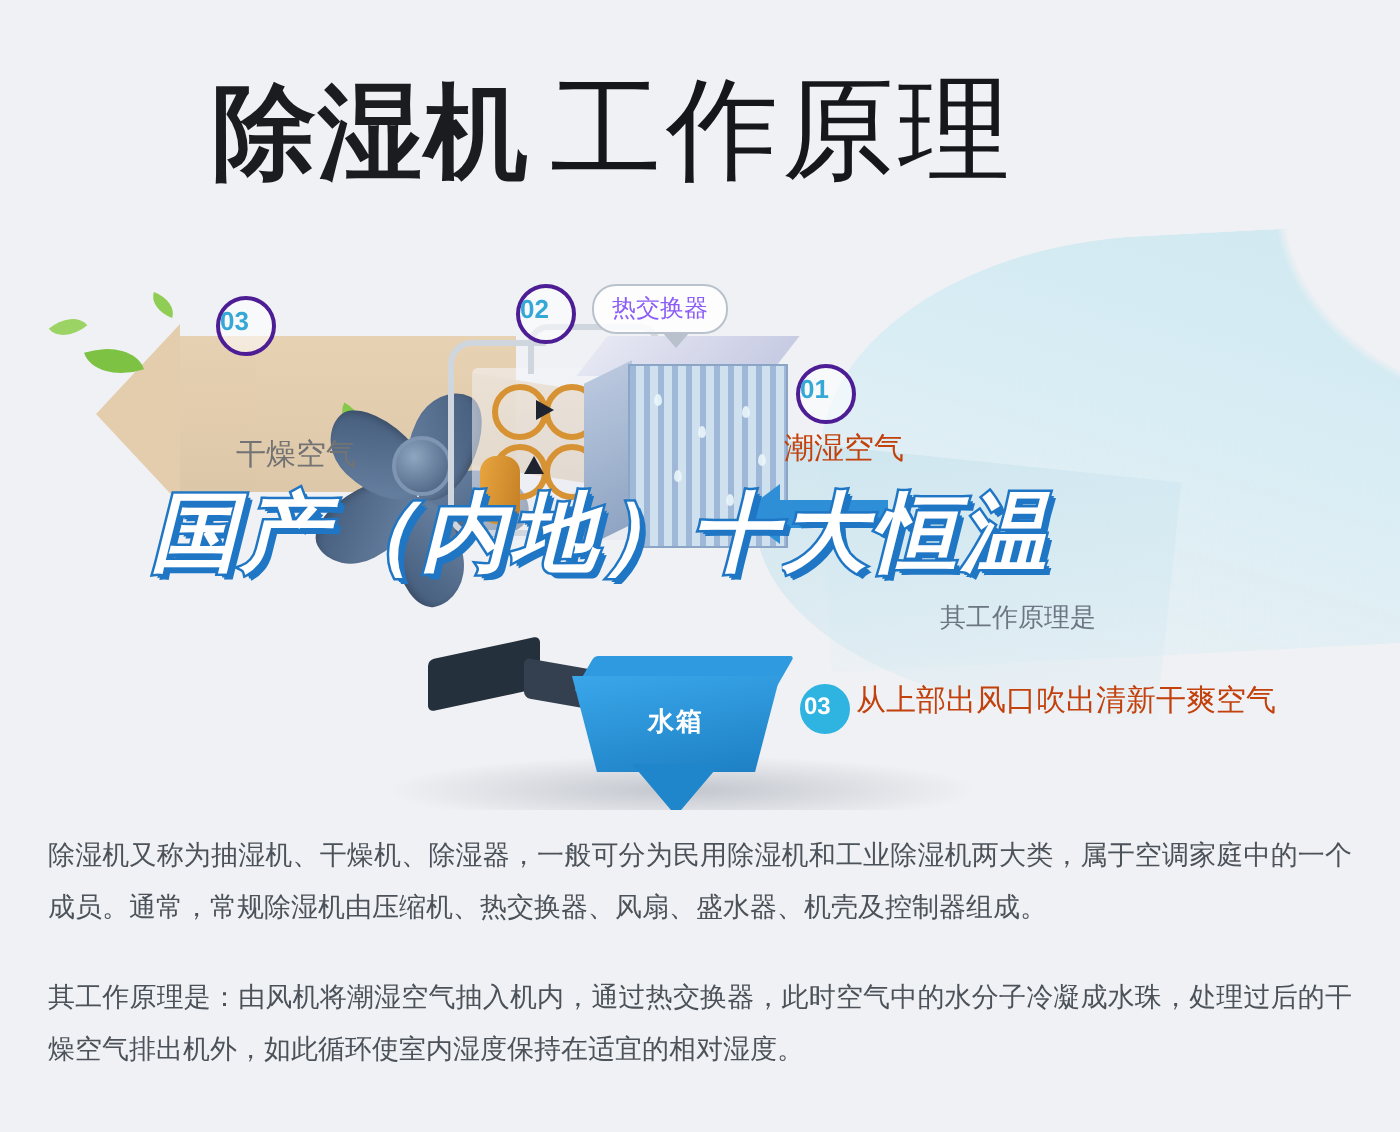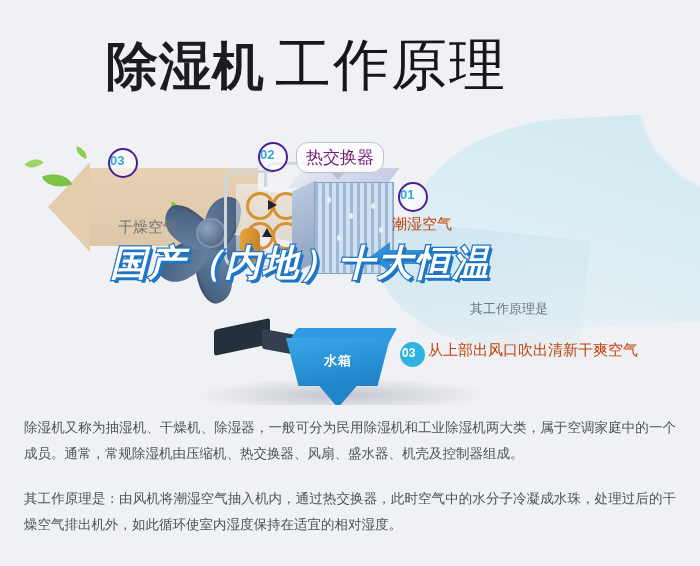--- a/index.html
+++ b/index.html
@@ -179,34 +179,34 @@
   .badge.solid{
     background:#2fb3e0;border-color:#2fb3e0;color:#fff;width:21px;height:21px;line-height:19px;font-size:12px;
   }
   .lbl{position:absolute;color:#737373;font-size:15px;white-space:nowrap;}
   .lbl.dark{color:#c2410c;}
 
   .bubble{
     position:absolute;left:296px;top:32px;
     padding:3px 9px;border:1.5px solid #b9c2cc;border-radius:12px;
     background:rgba(255,255,255,.85);
-    color:#701a75;font-size:17px;white-space:nowrap;
+    color:#8b5cf6;font-size:12px;white-space:nowrap;
   }
   .bubble:after{
     content:"";position:absolute;left:34px;bottom:-8px;
     border-left:7px solid transparent;border-right:7px solid transparent;
     border-top:8px solid #b9c2cc;
   }
 
   
   .overlay{
     position:absolute;left:0;top:243px;width:601px;
     text-align:center;line-height:1.12;
     font-family:"DejaVu Sans","Liberation Sans",sans-serif;
-    font-size:36px;font-weight:700;font-style:italic;
+    font-size:43px;font-weight:700;font-style:italic;
     color:#ffffff;letter-spacing:2px;
     -webkit-text-stroke:2.5px #1f76c4;
     paint-order:stroke fill;
     text-shadow:3px 3px 0 #1f76c4, 2px 2px 0 #1f76c4;
   }
   .overlay span{display:block;}
 
   
   .copy{position:absolute;left:0;top:415px;width:700px;}
   .copy p{

